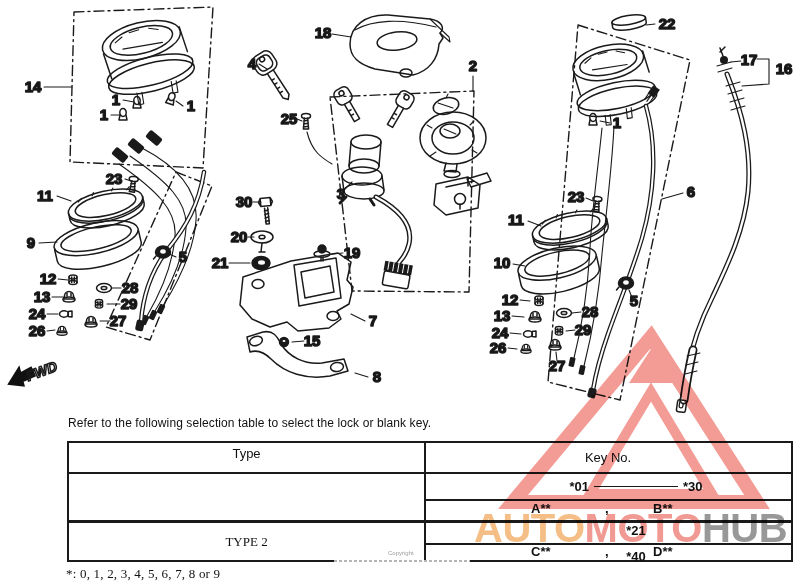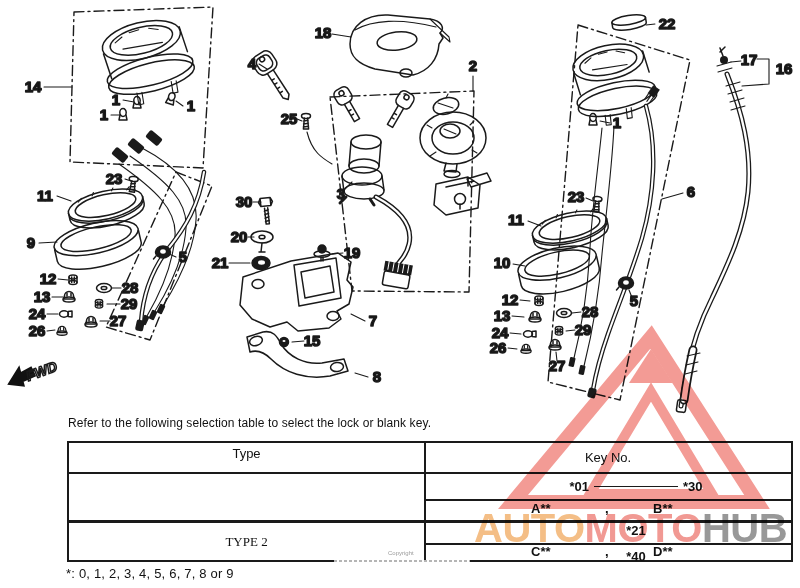--- a/index.html
+++ b/index.html
@@ -23,21 +23,21 @@
   .keytable .key-header{left:356px;top:0;width:366px;height:29px;}
   .keytable .type1{left:0;top:31px;width:355px;height:44px;}
   .keytable .type2{left:0;top:80px;width:355px;height:37px;font-family:Liberation Serif, serif;}
   .keyrow{position:absolute;left:356px;width:366px;font-weight:700;}
   .kr-a{display:flex;align-items:center;justify-content:center;gap:5px;height:24px;margin-left:28px;}
   .kr1a{top:31px;} .kr2a{top:88px;flex-direction:column;}
   .dashline{display:inline-block;width:84px;height:0;border-top:1.5px solid #1a1a1a;}
   .kr-b{height:21px;} .kr1b{top:56px;} .kr2b{top:99px;}
   .kr-b span{position:absolute;top:2px;}
   .kr-b .cl{left:106px;} .kr-b .sep{left:180px;} .kr-b .cr{left:228px;}
-  .footnote{position:absolute;left:66px;top:566px;font-size:13px;letter-spacing:0.2px;}
+  .footnote{position:absolute;left:66px;top:566px;font-size:13px;letter-spacing:0.2px;font-family:Liberation Serif, serif;}
   .copyright{position:absolute;left:388px;top:550px;font-size:6px;color:#9a9a9a;}
   .smudge{position:absolute;left:334px;top:560px;width:136px;height:2px;
           background:repeating-linear-gradient(90deg,#b5b5b5 0 3px,#fff 3px 5px);}
   .watermark{position:absolute;left:0;top:0;mix-blend-mode:multiply;opacity:0.92;pointer-events:none;}
   .watermark text{font:700 40px "Liberation Sans",sans-serif;letter-spacing:-0.5px;}
 </style>
 </head>
 <body>
 
 <div class="stage">

